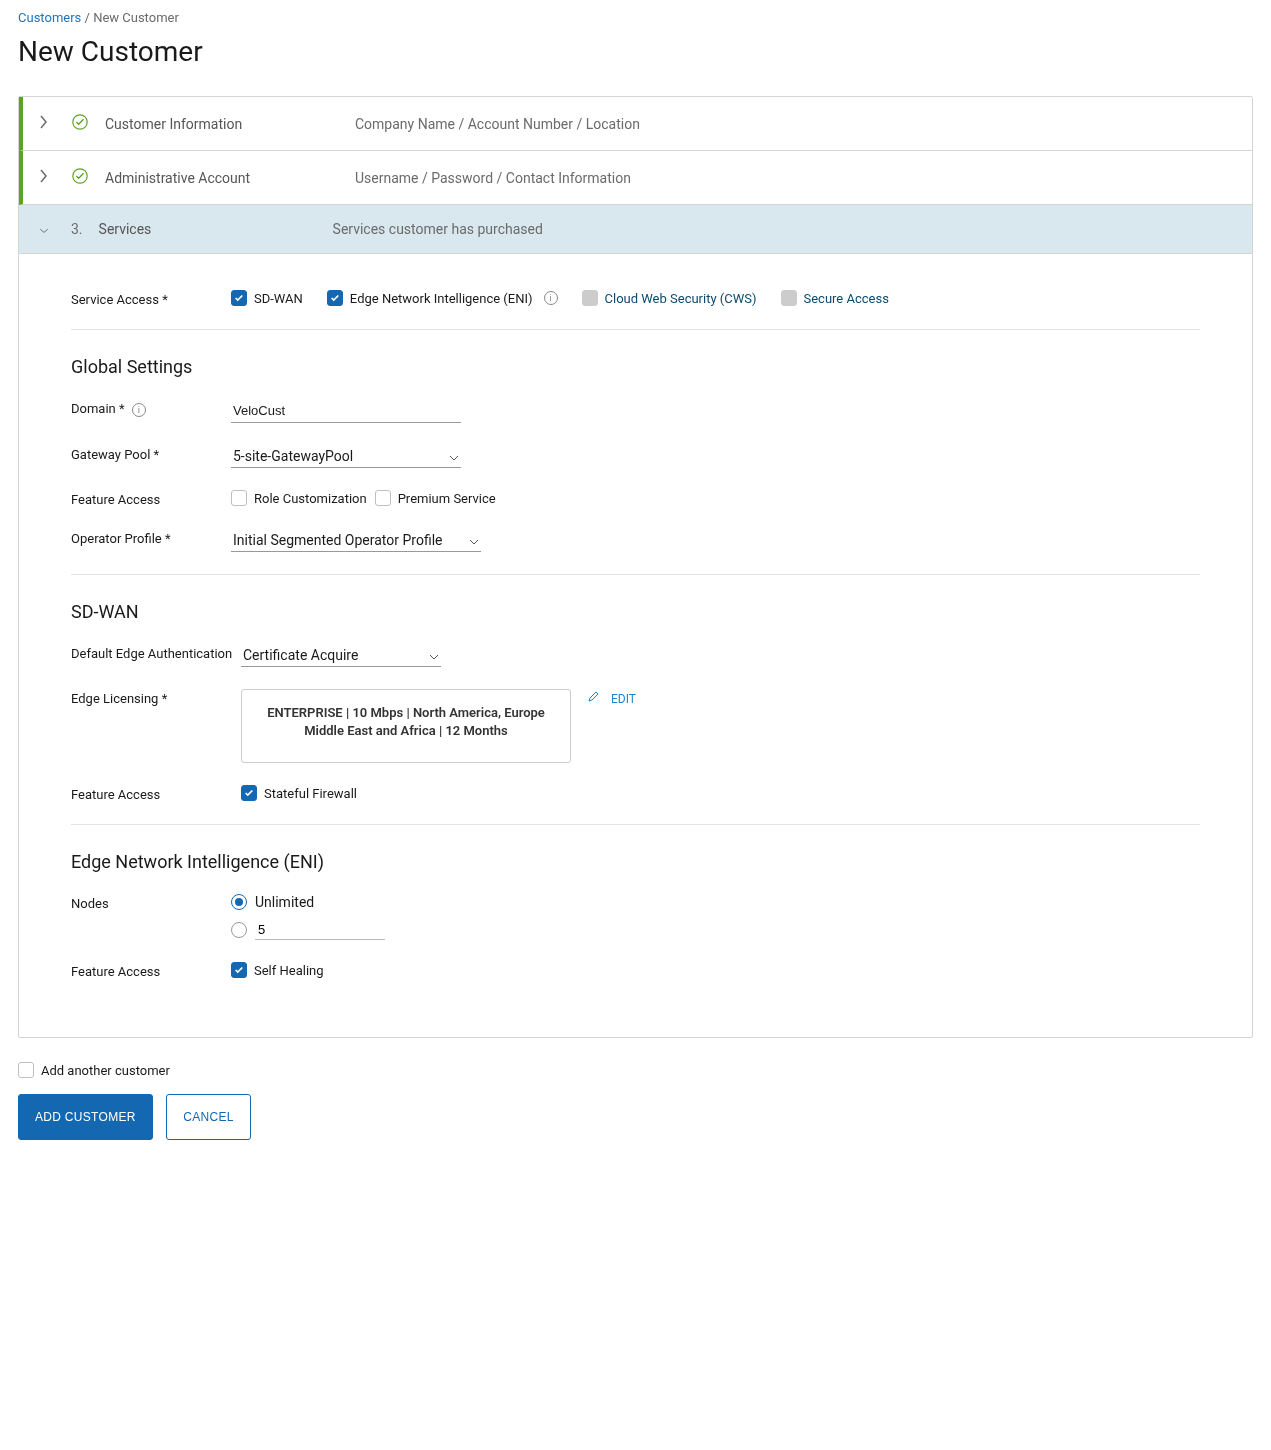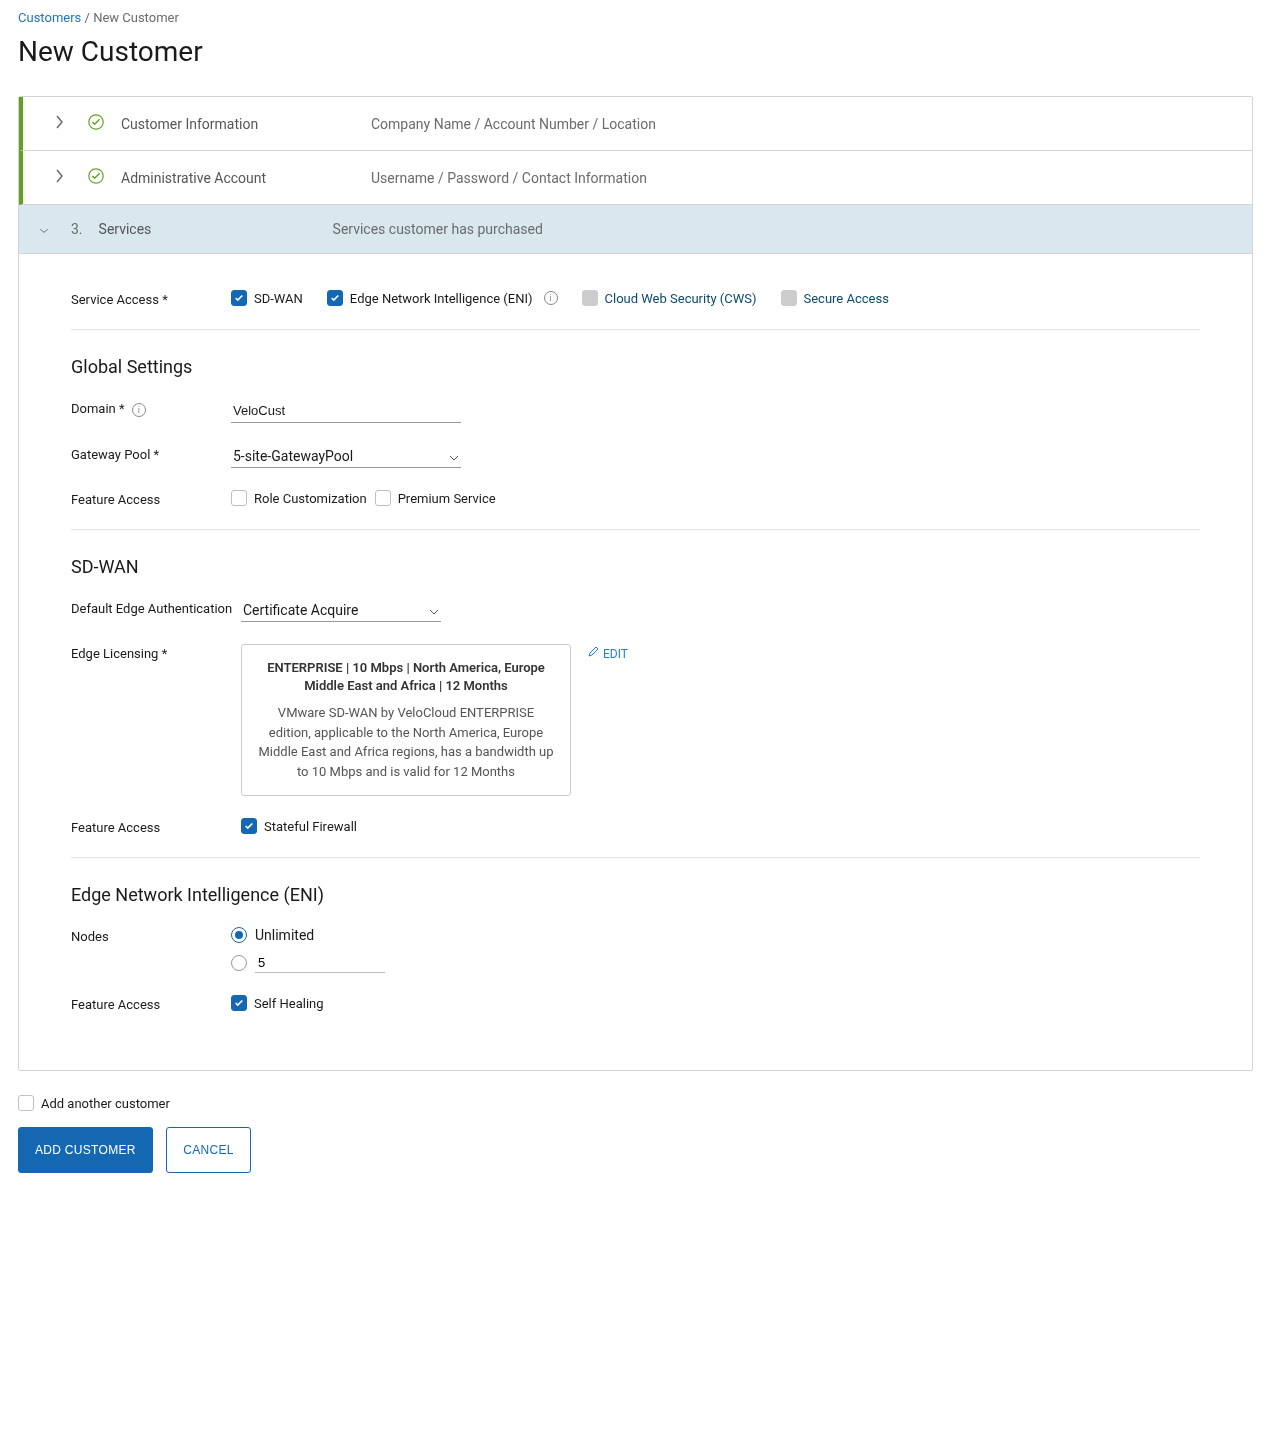--- a/index.html
+++ b/index.html
@@ -11,21 +11,21 @@
   padding: 10px 18px 40px 18px;
 }
 .breadcrumb { font-size: 13px; color: #6b6b6b; margin-bottom: 10px; }
 .breadcrumb .link { color: #1f75bb; }
 h1.page-title { font-size: 28px; font-weight: 400; color: #1a1a1a; margin-bottom: 28px; }
 .accordion { border: 1px solid #d4d4d4; border-radius: 2px; }
 .acc-row {
   display: flex; align-items: center; padding: 16px 20px;
   border-bottom: 1px solid #d4d4d4; cursor: pointer; background: #fff;
 }
-.acc-row.completed { border-left: 4px solid #5fa220; padding-left: 32px; }
+.acc-row.completed { border-left: 4px solid #5fa220; padding-left: 16px; }
 .acc-row.active { background: #d9e8ef; border-left: 4px solid transparent; padding-left: 16px; }
 .acc-row:last-of-type { border-bottom: none; }
 .acc-chevron { width: 18px; color: #6b6b6b; margin-right: 14px; }
 .acc-check { width: 18px; margin-right: 16px; }
 .acc-num { color: #6b6b6b; margin-right: 16px; }
 .acc-label { width: 250px; color: #565656; }
 .acc-desc { color: #6b6b6b; }
 .acc-body { padding: 36px 52px 36px 52px; }
 .section-row { display: flex; align-items: flex-start; margin-bottom: 22px; }
 .section-row label.fld-label { width: 160px; font-size: 13px; color: #1a1a1a; padding-top: 2px; }
@@ -42,21 +42,21 @@
 .chk.disabled span.lbl { color:#0c4a6e;text-align:right; }
 hr.sep { border:none; border-top:1px solid #e4e4e4; margin: 22px 0 26px 0; }
 .section-h { font-size: 18px; font-weight: 400; color: #1a1a1a; margin-bottom: 22px; }
 .text-input { border:none; border-bottom:1px solid #999; padding:4px 2px; font-size:13px; width:230px; outline:none; color:#1a1a1a; background:transparent; }
 .select-wrap { border-bottom:1px solid #999; width:230px; padding:3px 2px; display:flex; justify-content:space-between; align-items:center; cursor:pointer; font-size:14px; color:#1a1a1a; }
 .select-wrap.wider { width: 250px; }
 .stack-chk { display:flex; flex-direction:row; gap:8px; }
 .license-box { border:1px solid #ccc; border-radius:3px; padding:14px 16px; width:330px; font-size:13px; color:#333;text-align:center; }
 .license-box .ttl { font-weight:600; margin-bottom:8px; line-height:1.4; }
 .license-box .desc { color:#555; line-height:1.5; }
-.edit-link { color:#1f84c9; font-size:12px; display:flex; align-items:flex-end; gap:4px; margin-left:16px; cursor:pointer; margin-top:2px; }
+.edit-link { color:#1f84c9; font-size:12px; display:flex; align-items:flex-end; gap:12px; margin-left:16px; cursor:pointer; margin-top:2px; }
 .radio { display:flex; align-items:center; gap:8px; }
 .radio .r { width:16px; height:16px; border-radius:50%; border:1px solid #999; position:relative; }
 .radio .r.selected { border-color:#1468b2; }
 .radio .r.selected::after { content:""; position:absolute; width:8px; height:8px; background:#1468b2; border-radius:50%; top:3px; left:3px; }
 .radio-stack { display:flex; flex-direction:column; gap:10px; }
 .radio-input { border:none; border-bottom:1px solid #bbb; width:130px; padding:2px 3px; font-size:13px; }
 .footer { margin-top: 24px; }
 .footer .chk { margin-bottom: 16px; }
 .btn { padding:15px 16px; font-size:12px; border-radius:3px; cursor:pointer; letter-spacing:0.3px; }
 .btn.primary { background:#1468b2; color:#fff; border:1px solid #1468b2; }
@@ -177,40 +177,48 @@
             <span class="lbl">Role Customization</span>
           </div>
         <div class="chk">
             <span class="box unchecked"></span>
             <span class="lbl">Premium Service</span>
           </div>
       </div>
     </div>
 
 
+    <div class="section-row">
+      <label class="fld-label"><span>Operator Profile</span> <span class="req">*</span></label>
+      <div class="select-wrap wider">
+        <span>Initial Segmented Operator Profile</span>
+        <span><svg width="10" height="6" viewBox="0 0 10 6">
+              <path d="M1 1l4 4 4-4" stroke="#555" fill="none"></path>
+            </svg></span>
+      </div>
+    </div>
 
     <hr class="sep">
 
     <div class="section-h">SD-WAN</div>
 
     <div class="section-row">
       <label class="fld-label" style="width:170px">Default Edge Authentication</label>
       <div class="select-wrap" style="width:200px">
         <span>Certificate Acquire</span>
         <span><svg width="10" height="6" viewBox="0 0 10 6">
               <path d="M1 1l4 4 4-4" stroke="#555" fill="none"></path>
             </svg></span>
       </div>
     </div>
 
     <div class="section-row">
       <label class="fld-label" style="width:170px"><span>Edge Licensing</span> <span class="req">*</span></label>
       <div class="license-box">
         <div class="ttl">ENTERPRISE | 10 Mbps | North America, Europe Middle East and Africa | 12 Months</div>
-        <div class="desc">VMware SD-WAN by VeloCloud ENTERPRISE edition, applicable to the North America, Europe Middle East and Africa regions, has a bandwidth up to 10 Mbps and is valid for 12 Months</div>
       </div>
       <div class="edit-link">
         <span><svg width="12" height="12" viewBox="0 0 12 12">
               <path d="M2 10l1-3 6-6 2 2-6 6-3 1z" fill="none" stroke="#1f84c9" stroke-width="1"></path>
             </svg></span>
         <span>EDIT</span>
       </div>
     </div>
 
     <div class="section-row">

